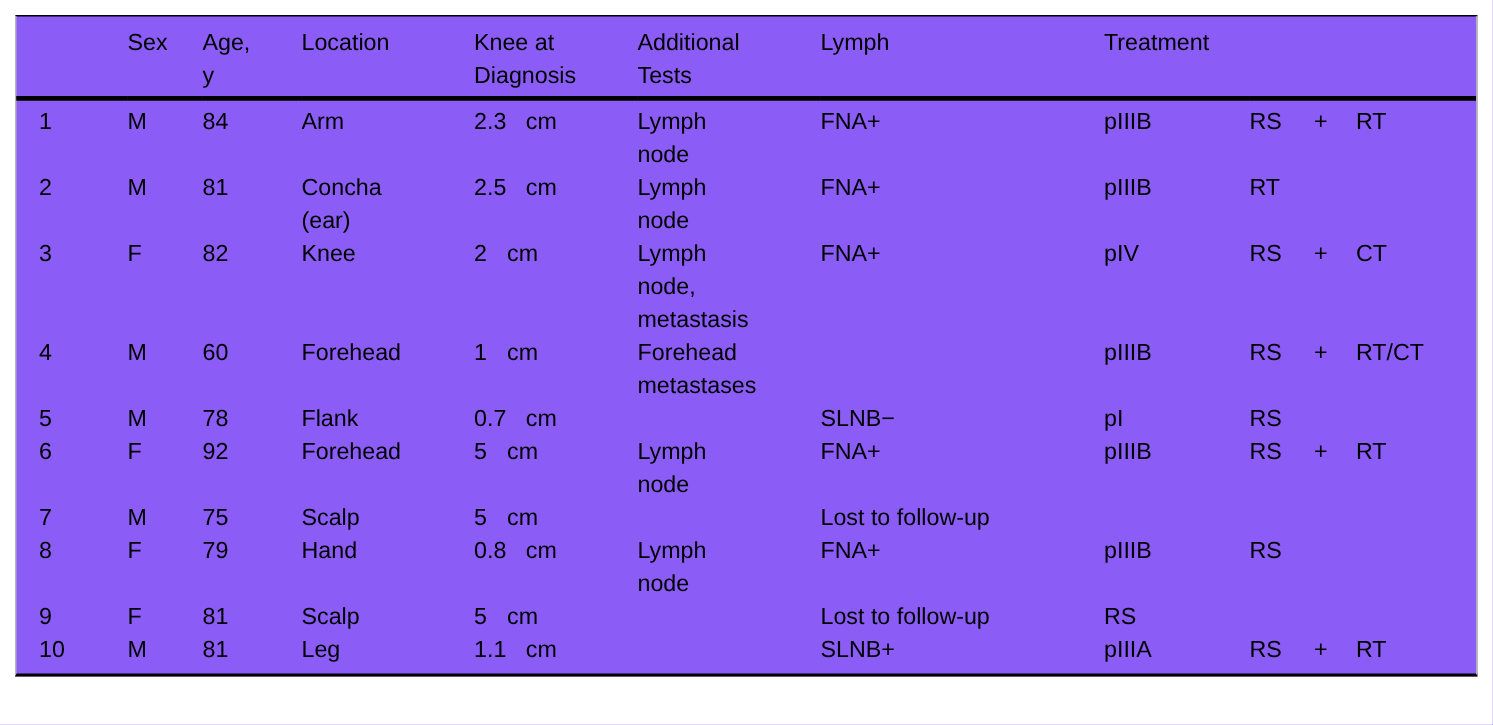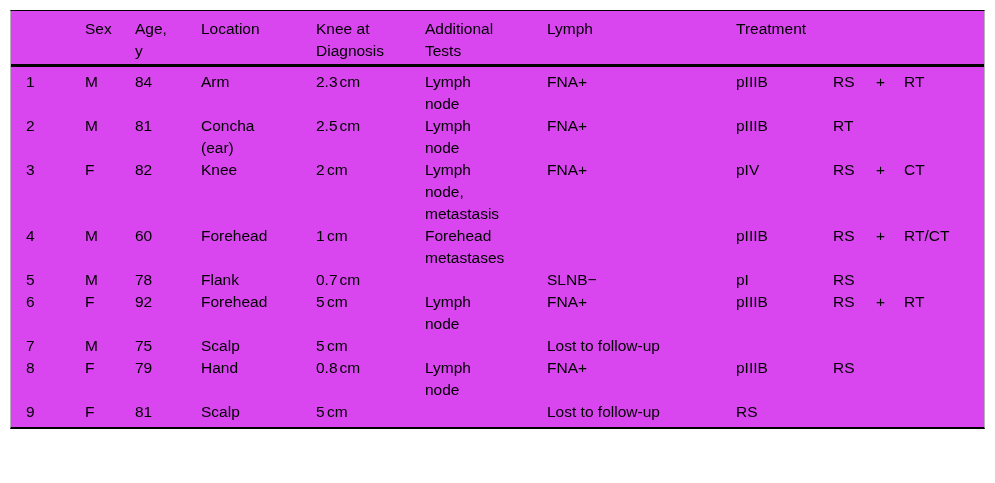--- a/index.html
+++ b/index.html
@@ -10,21 +10,21 @@
     color: #000000;
   }
   .table-frame {
     position: absolute;
     left: 10px; top: 10px;
     width: 973px;
     border-top: 1.5px solid #000000;
     border-bottom: 2px solid #000000;
     border-left: 1px solid #b4b4b4;
     border-right: 1px solid #b4b4b4;
-    background: #d946ef;
+    background: #8b5cf6;
   }
   table.case-table {
     border-collapse: collapse;
     table-layout: fixed;
     width: 973px;
     font-size: 15.5px;
     line-height: 22px;
     color: #000000;
   }
   col.c-num   { width: 74px; }
@@ -50,21 +50,21 @@
   }
   tbody td {
     vertical-align: top;
     padding: 0;
     white-space: pre-line;
     overflow: hidden;
   }
   tbody tr:first-child td { padding-top: 4px; }
   tbody tr:last-child td  { padding-bottom: 4px; }
   th.first, td.first { padding-left: 15px; }
-  .sz-num { display: inline-block; min-width: 9px; margin-right: 2px; }
+  .sz-num { display: inline-block; min-width: 9px; margin-right: 13px; }
 </style>
 </head>
 <body>
 
 <div class="table-frame">
   <table class="case-table">
     <colgroup>
       <col class="c-num">
         <col class="c-sex">
         <col class="c-age">
@@ -220,16 +220,29 @@
     <td>Scalp</td>
     <td><span class="sz-num">5</span><span class="sz-unit">cm</span></td>
     <td></td>
     <td>Lost to follow-up</td>
     <td>RS</td>
     <td></td>
     <td></td>
     <td></td>
   </tr>
 
+  <tr>
+    <td class="first">10</td>
+    <td>M</td>
+    <td>81</td>
+    <td>Leg</td>
+    <td><span class="sz-num">1.1</span><span class="sz-unit">cm</span></td>
+    <td></td>
+    <td>SLNB+</td>
+    <td>pIIIA</td>
+    <td>RS</td>
+    <td>+</td>
+    <td>RT</td>
+  </tr>
 
 </tbody>
   </table>
 </div>
 
 </body></html>

